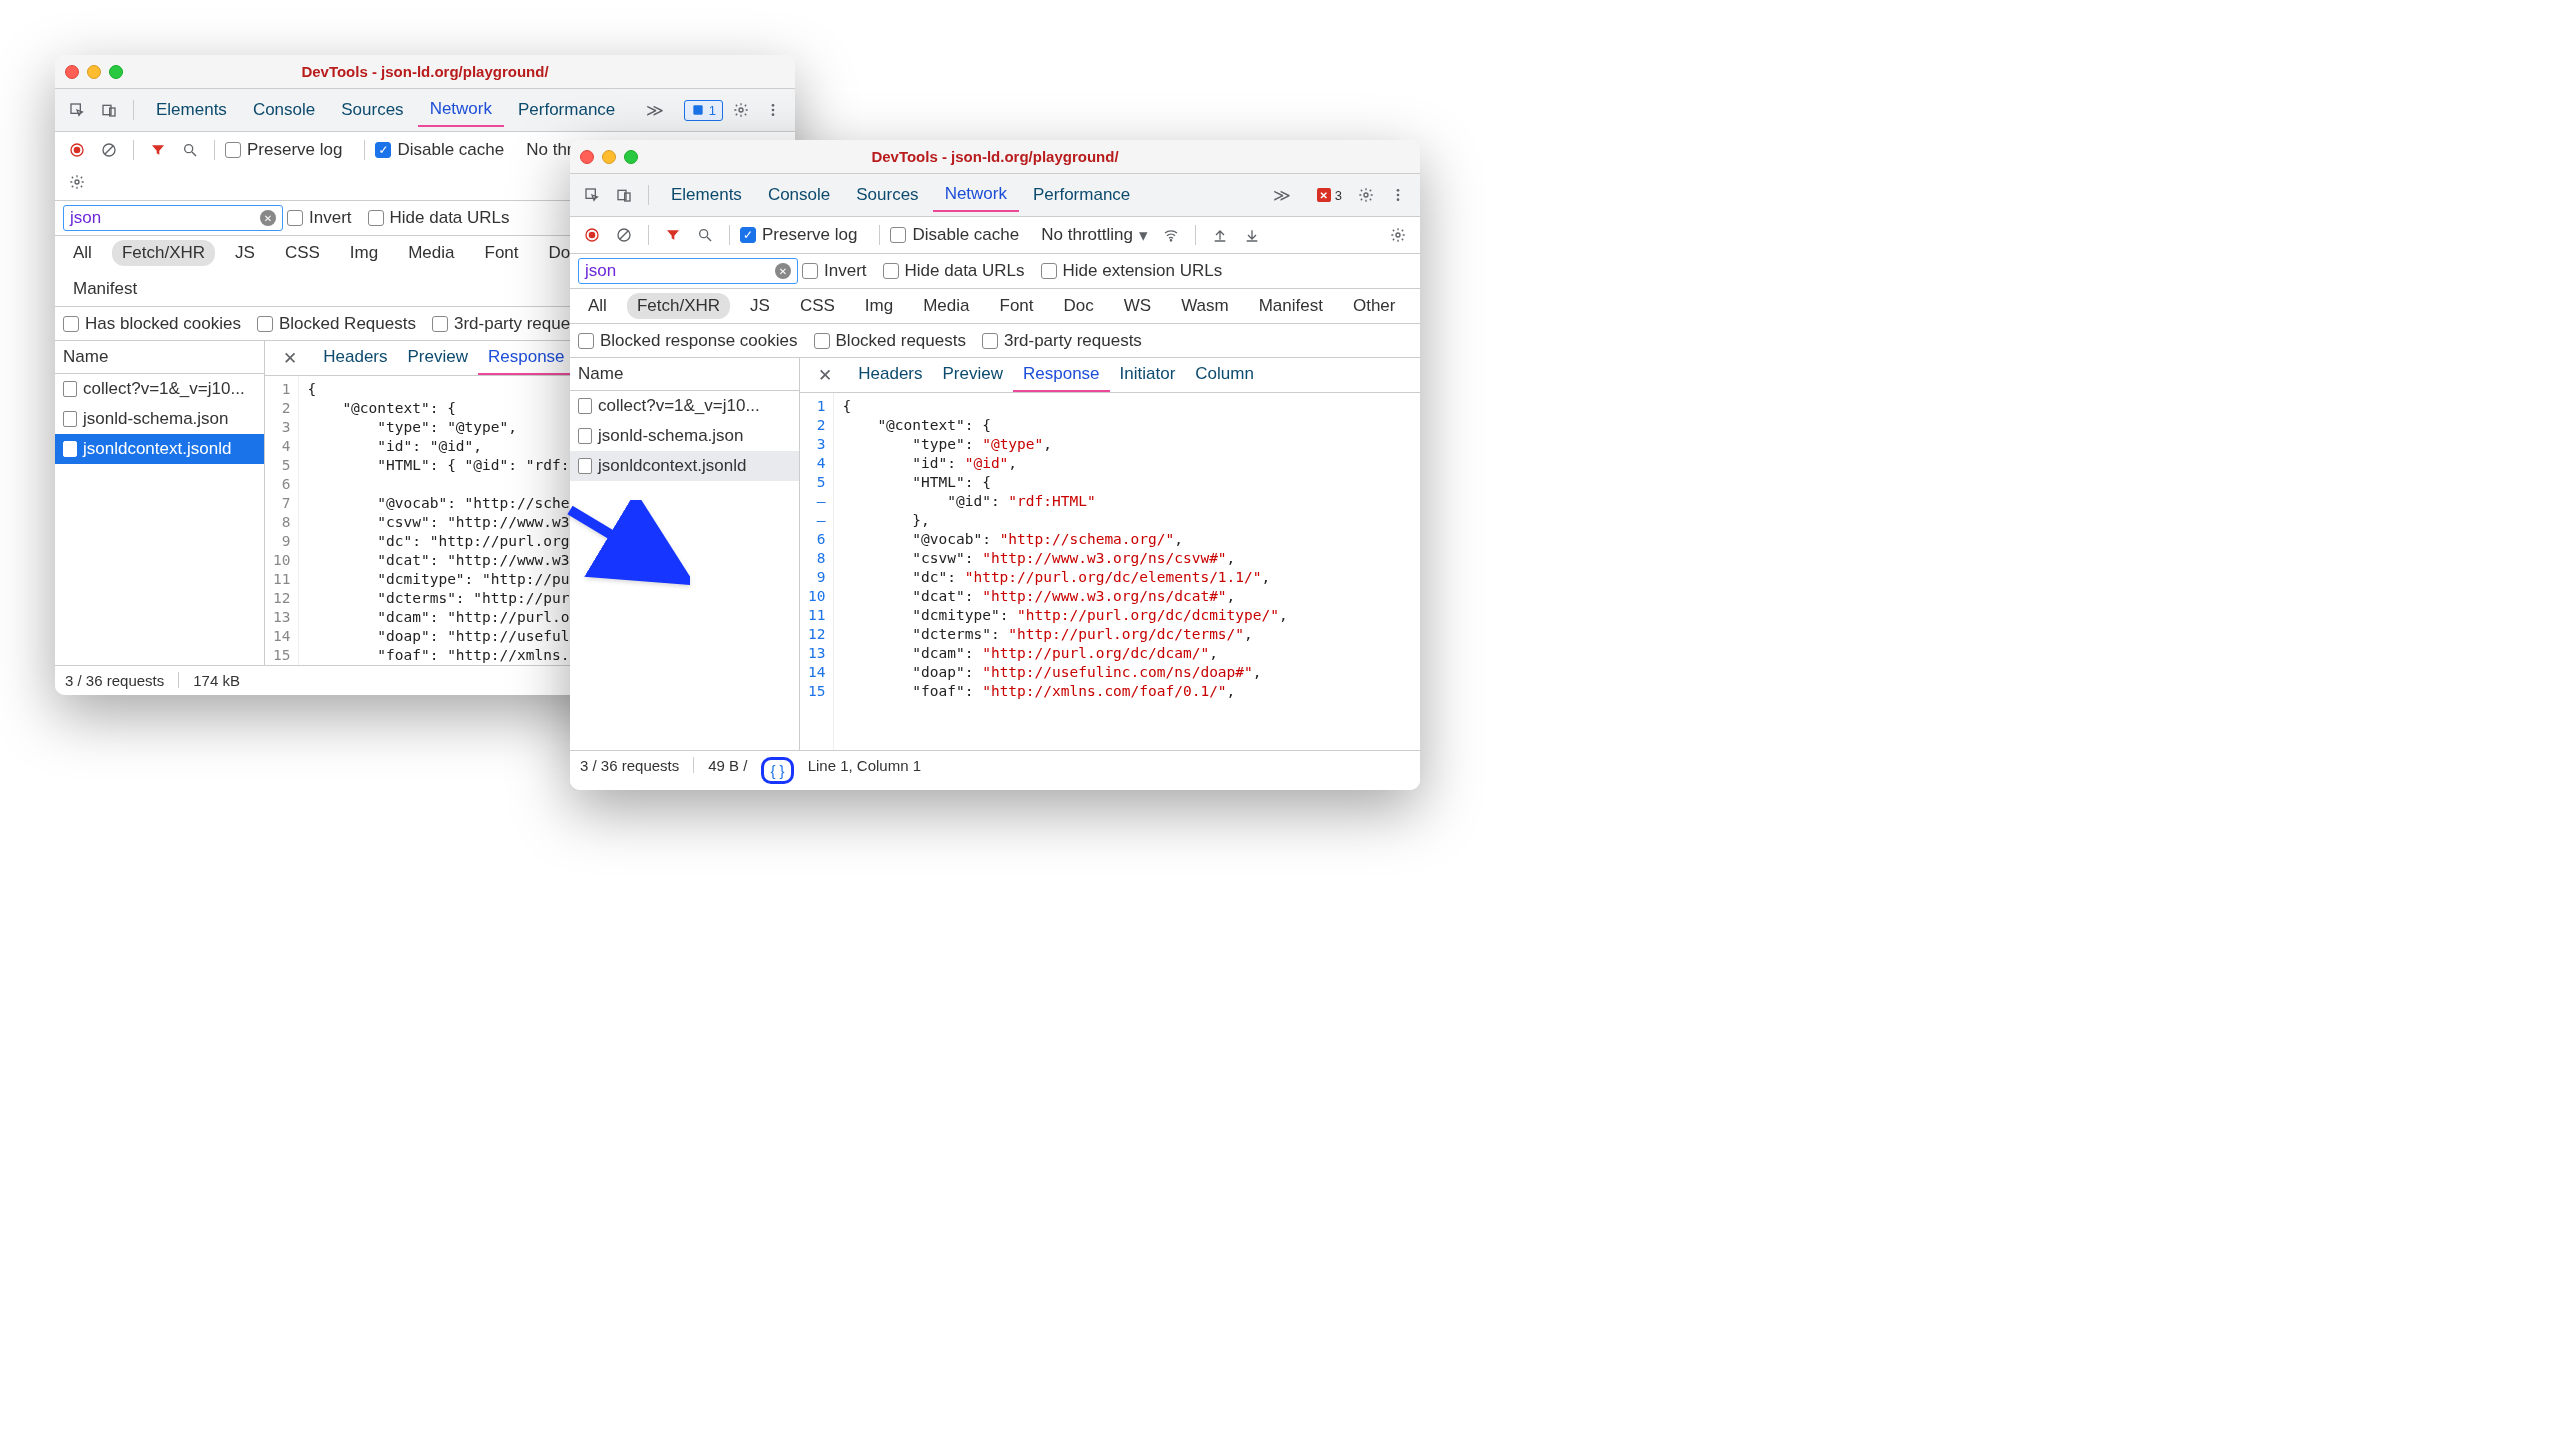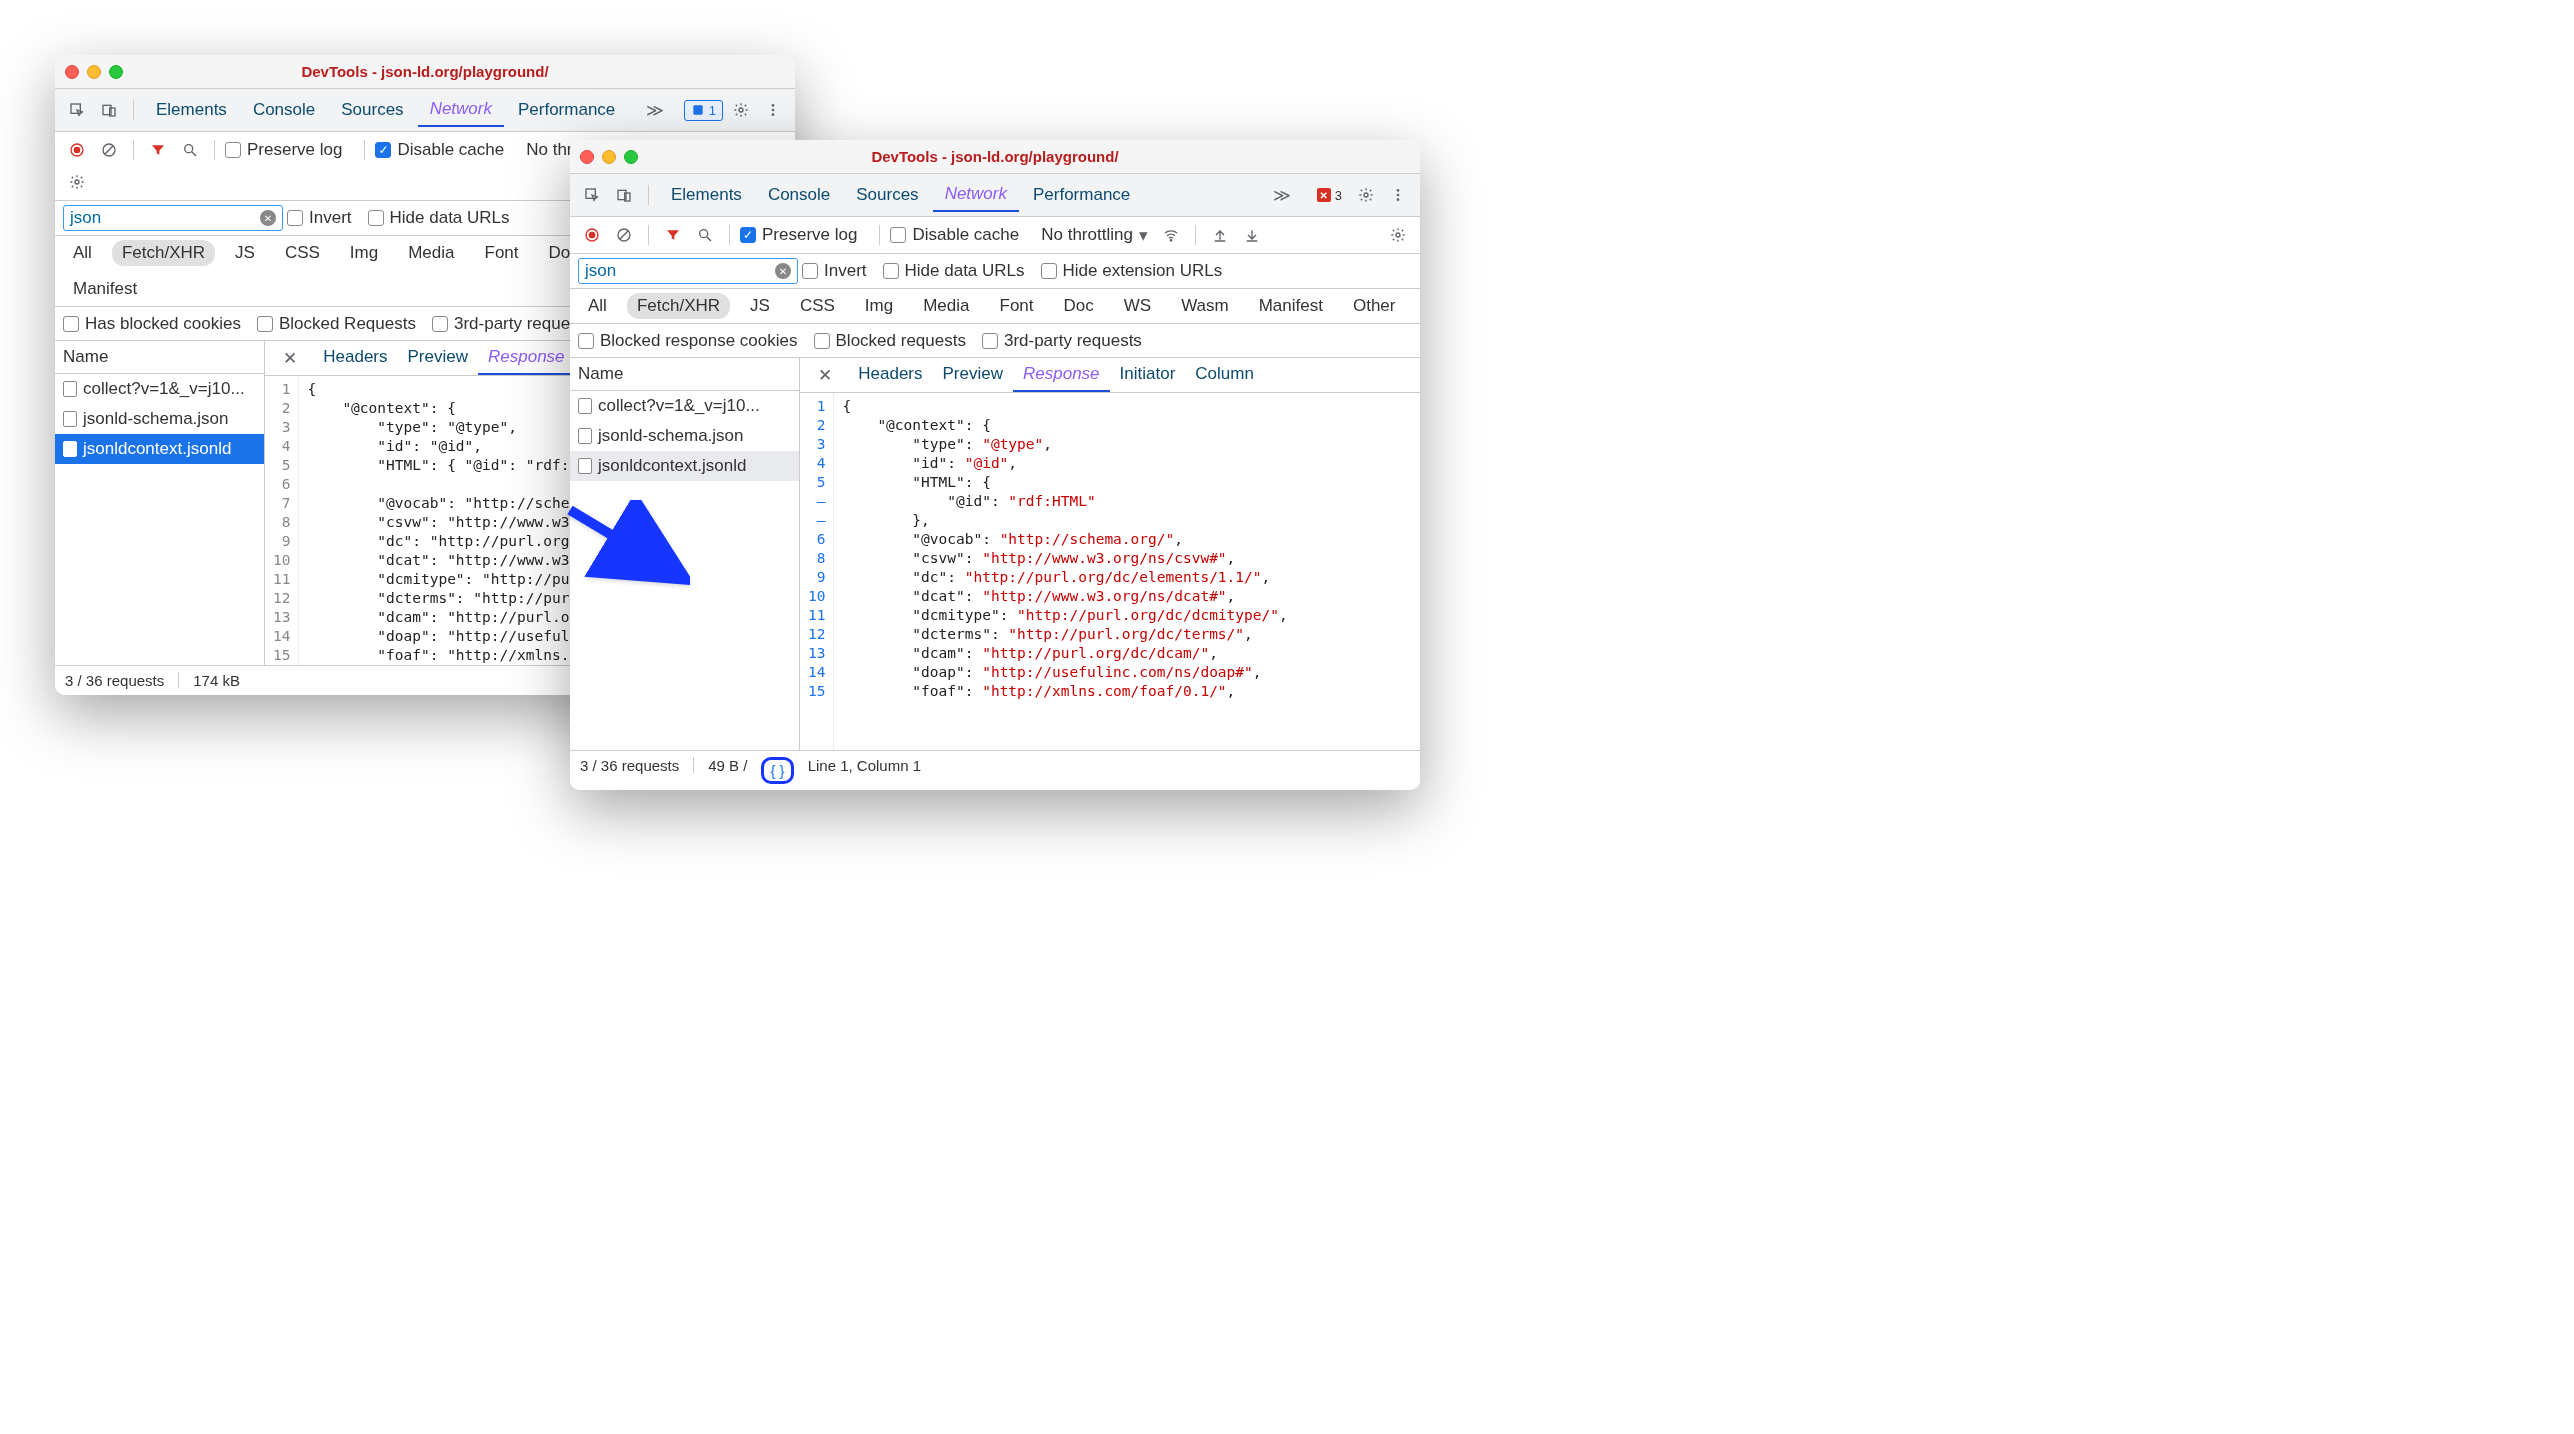--- a/index.html
+++ b/index.html
@@ -42,39 +42,39 @@
     position: absolute; left: 0; right: 0; text-align: center;
     font-weight: 600; font-size: 15px; color: #b91c1c; pointer-events: none;
   }
   .toolbar-row {
     display: flex; align-items: center; gap: 4px;
     padding: 4px 8px; border-bottom: 1px solid #ccc; background: #f1f3f4;
     flex-wrap: wrap; min-height: 34px;
   }
   .toolbar-row.white { background: #fff; }
   .tab { padding: 6px 12px; color: #0c4a6e; cursor: pointer; }
-  .tab.active { color: #8b5cf6; border-bottom: 2px solid #1d4ed8; font-style: italic; }
+  .tab.active { color: #1d4ed8; border-bottom: 2px solid #ec4899; }
   .panel-tabs { display: flex; align-items: center; gap: 2px; flex: 1; }
   .icon-btn { width: 28px; height: 28px; display:inline-flex; align-items:center; justify-content:center; color:#5f6368; cursor:pointer; border-radius: 4px; }
   .icon-btn svg { width: 16px; height: 16px; }
   .vdiv { width: 1px; height: 20px; background: #ccc; margin: 0 6px; }
   .pill { padding: 3px 10px; border-radius: 12px; }
   .pill.selected { background: #e0e0e0; }
   .checkbox {
     width: 16px; height: 16px; border: 1px solid #888; border-radius: 3px;
     display: inline-flex; align-items:center; justify-content:center; background:#fff;
   }
   .checkbox.checked { background: #1a73e8; border-color:#1a73e8; color:#fff; }
   .checkbox.checked::after { content: "✓"; font-size: 12px; line-height: 1; }
   .check-label { display:inline-flex; align-items:center; gap:6px; margin-right: 12px; }
   .filter-input {
     display:flex; align-items:center; background:#fff; border:1px solid #3b99fc;
     padding: 2px 6px; border-radius:3px; width: 220px; height: 26px;
   }
-  .filter-input .text { flex:1; color:#0369a1; }
+  .filter-input .text { flex:1; color:#6d28d9; }
   .filter-clear { width:16px; height:16px; border-radius:50%; background:#888; color:#fff; display:inline-flex; align-items:center; justify-content:center; font-size:10px; }
   .content-split { display:flex; flex:1; min-height: 0; }
   .req-list { width: 210px; border-right:1px solid #ccc; overflow:hidden; display:flex; flex-direction:column; }
   .req-list .lh { padding:6px 8px; font-weight:400; color:#333; border-bottom:1px solid #ccc; background:#fff; }
   .req-item { display:flex; align-items:center; gap:6px; padding:5px 8px; cursor:pointer; }
   .req-item.selected { background:#1a73e8; color:#fff; }
   .req-item.hovered { background:#e8eaed; }
   .doc-ic { width:14px; height:16px; border:1px solid #888; border-radius:2px; background:#fff; }
   .req-item.selected .doc-ic { border-color:#fff; }
   .detail-pane { flex:1; display:flex; flex-direction:column; min-width:0; }

